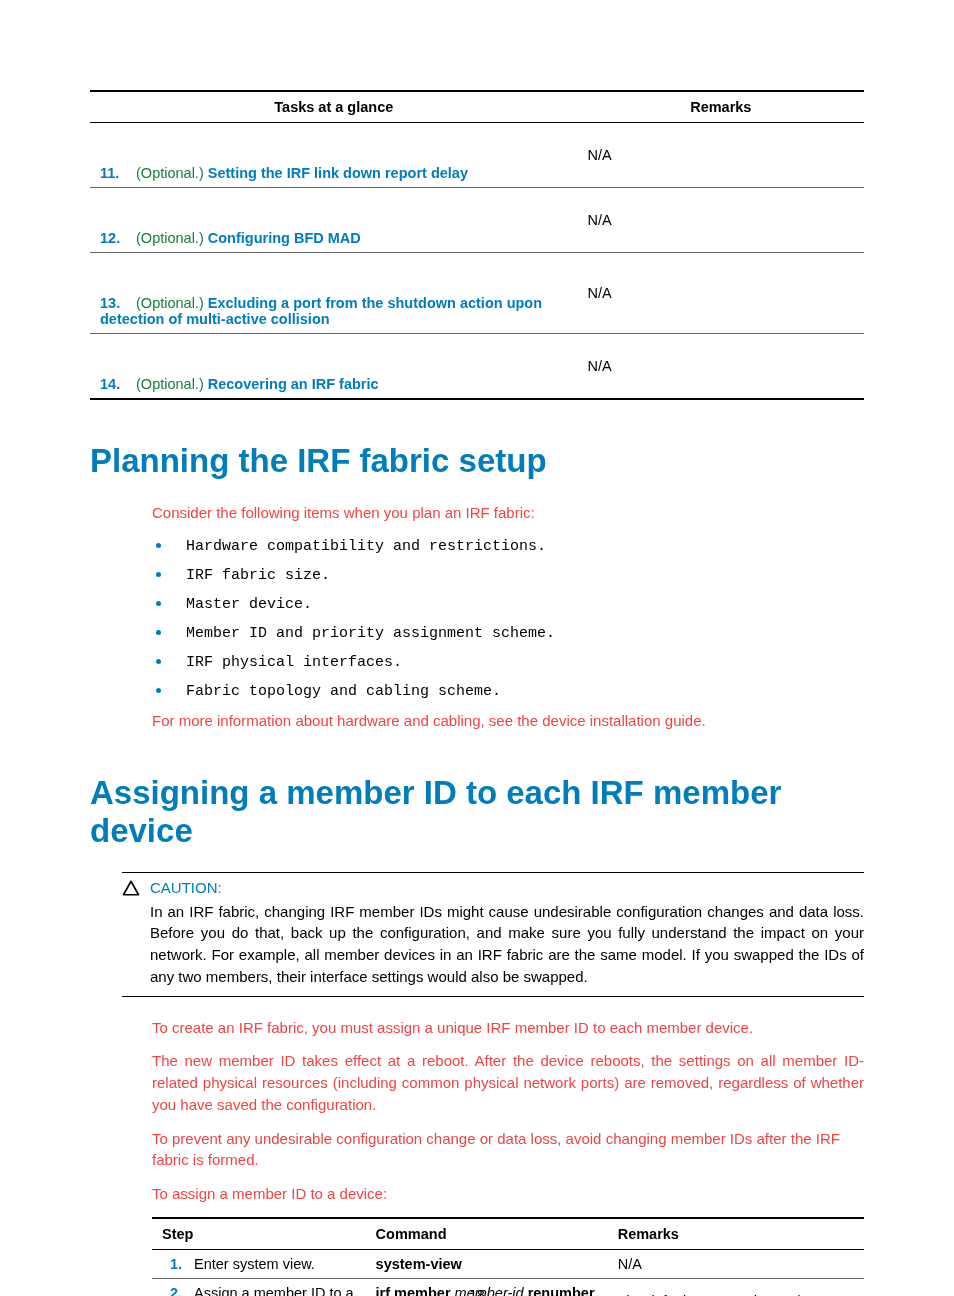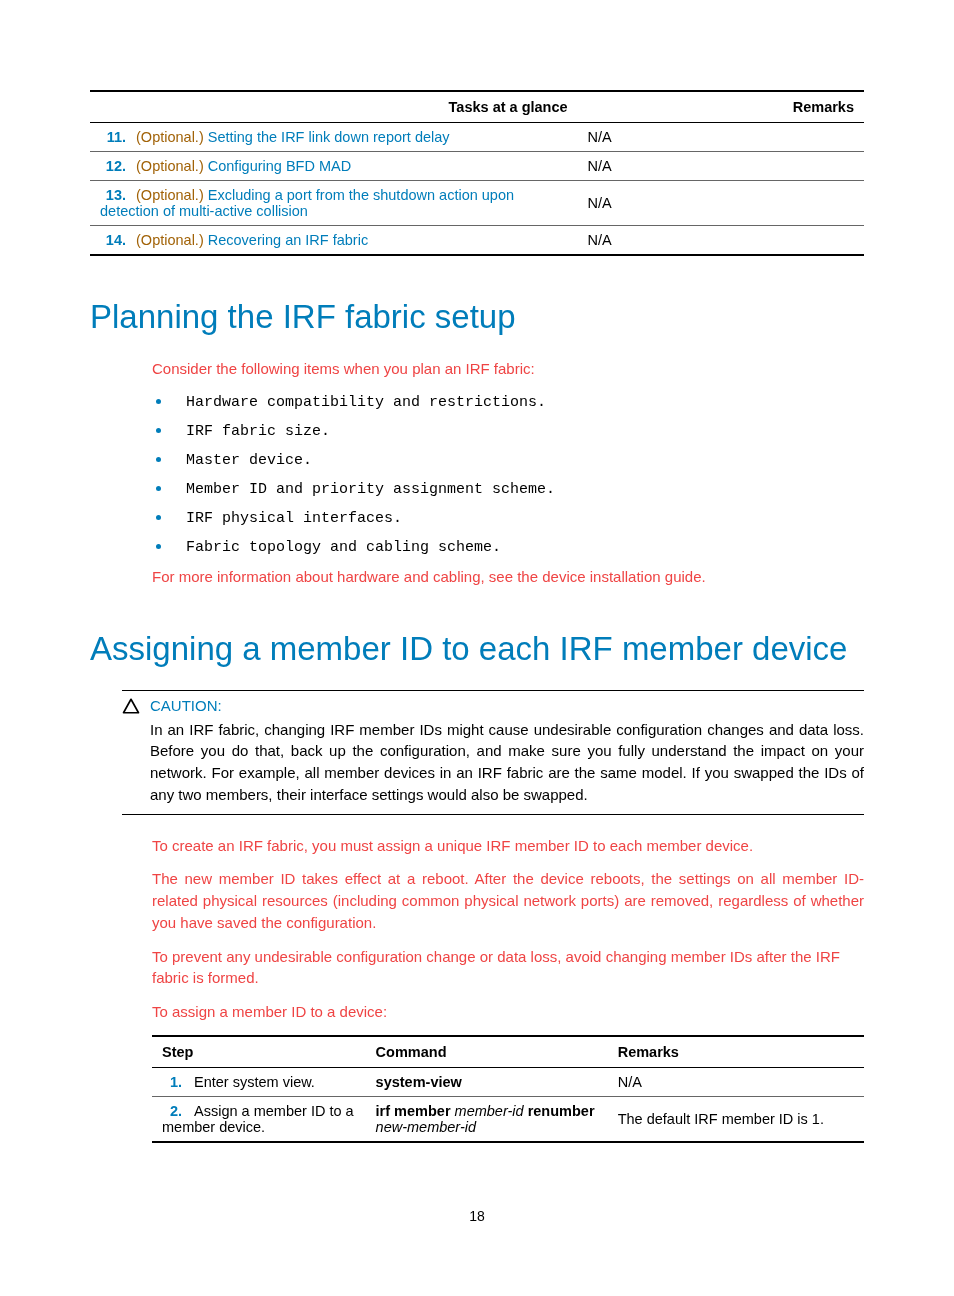--- a/index.html
+++ b/index.html
@@ -18,48 +18,49 @@
     position: relative;
   }
   .tasks-table {
     width: 100%;
     border-collapse: collapse;
     border-top: 2.5px solid #000;
     border-bottom: 2.5px solid #000;
     margin-bottom: 40px;
   }
   .tasks-table th {
-    text-align: right;
+    text-align: center;
     font-size: 14.5px;
     font-weight: bold;
     padding: 7px 10px 7px 10px;
     border-bottom: 1.5px solid #000;
   }
   .tasks-table td {
     vertical-align: middle;
     font-size: 14.5px;
     padding: 6px 10px 6px 10px;
     border-bottom: 1px solid #666;
   }
   .tasks-table tr:last-child td { border-bottom: none; }
   .col-tasks { width: 63%; }
   .col-remarks { width: 37%; }
   .num {
     color: #007dba;
     font-weight: bold;
     display: inline-block;
     width: 26px;
-    text-align: right;
-  }
-  .opt { color: #a16207; margin-left:6px;margin-top:20px;}
-  .link { color: #007dba; cursor: pointer; }
+    text-align: left;
+    margin-top: 36px;
+  }
+  .opt { color: #15803d; margin-left:6px;margin-top:20px;}
+  .link { color: #007dba; cursor: pointer; font-weight: bold; }
   h1.section {
     color: #007dba;
     font-size: 33px;
-    font-weight: normal;
+    font-weight: bold;
     margin: 42px 0 22px 0;
     font-family: Arial, Helvetica, sans-serif;
   }
   .body-text {
     font-size: 15px;
     color: #ef4444;
     margin: 0 0 12px 62px;
     line-height: 1.45;
   }
   .body-text.just { text-align: justify; }

